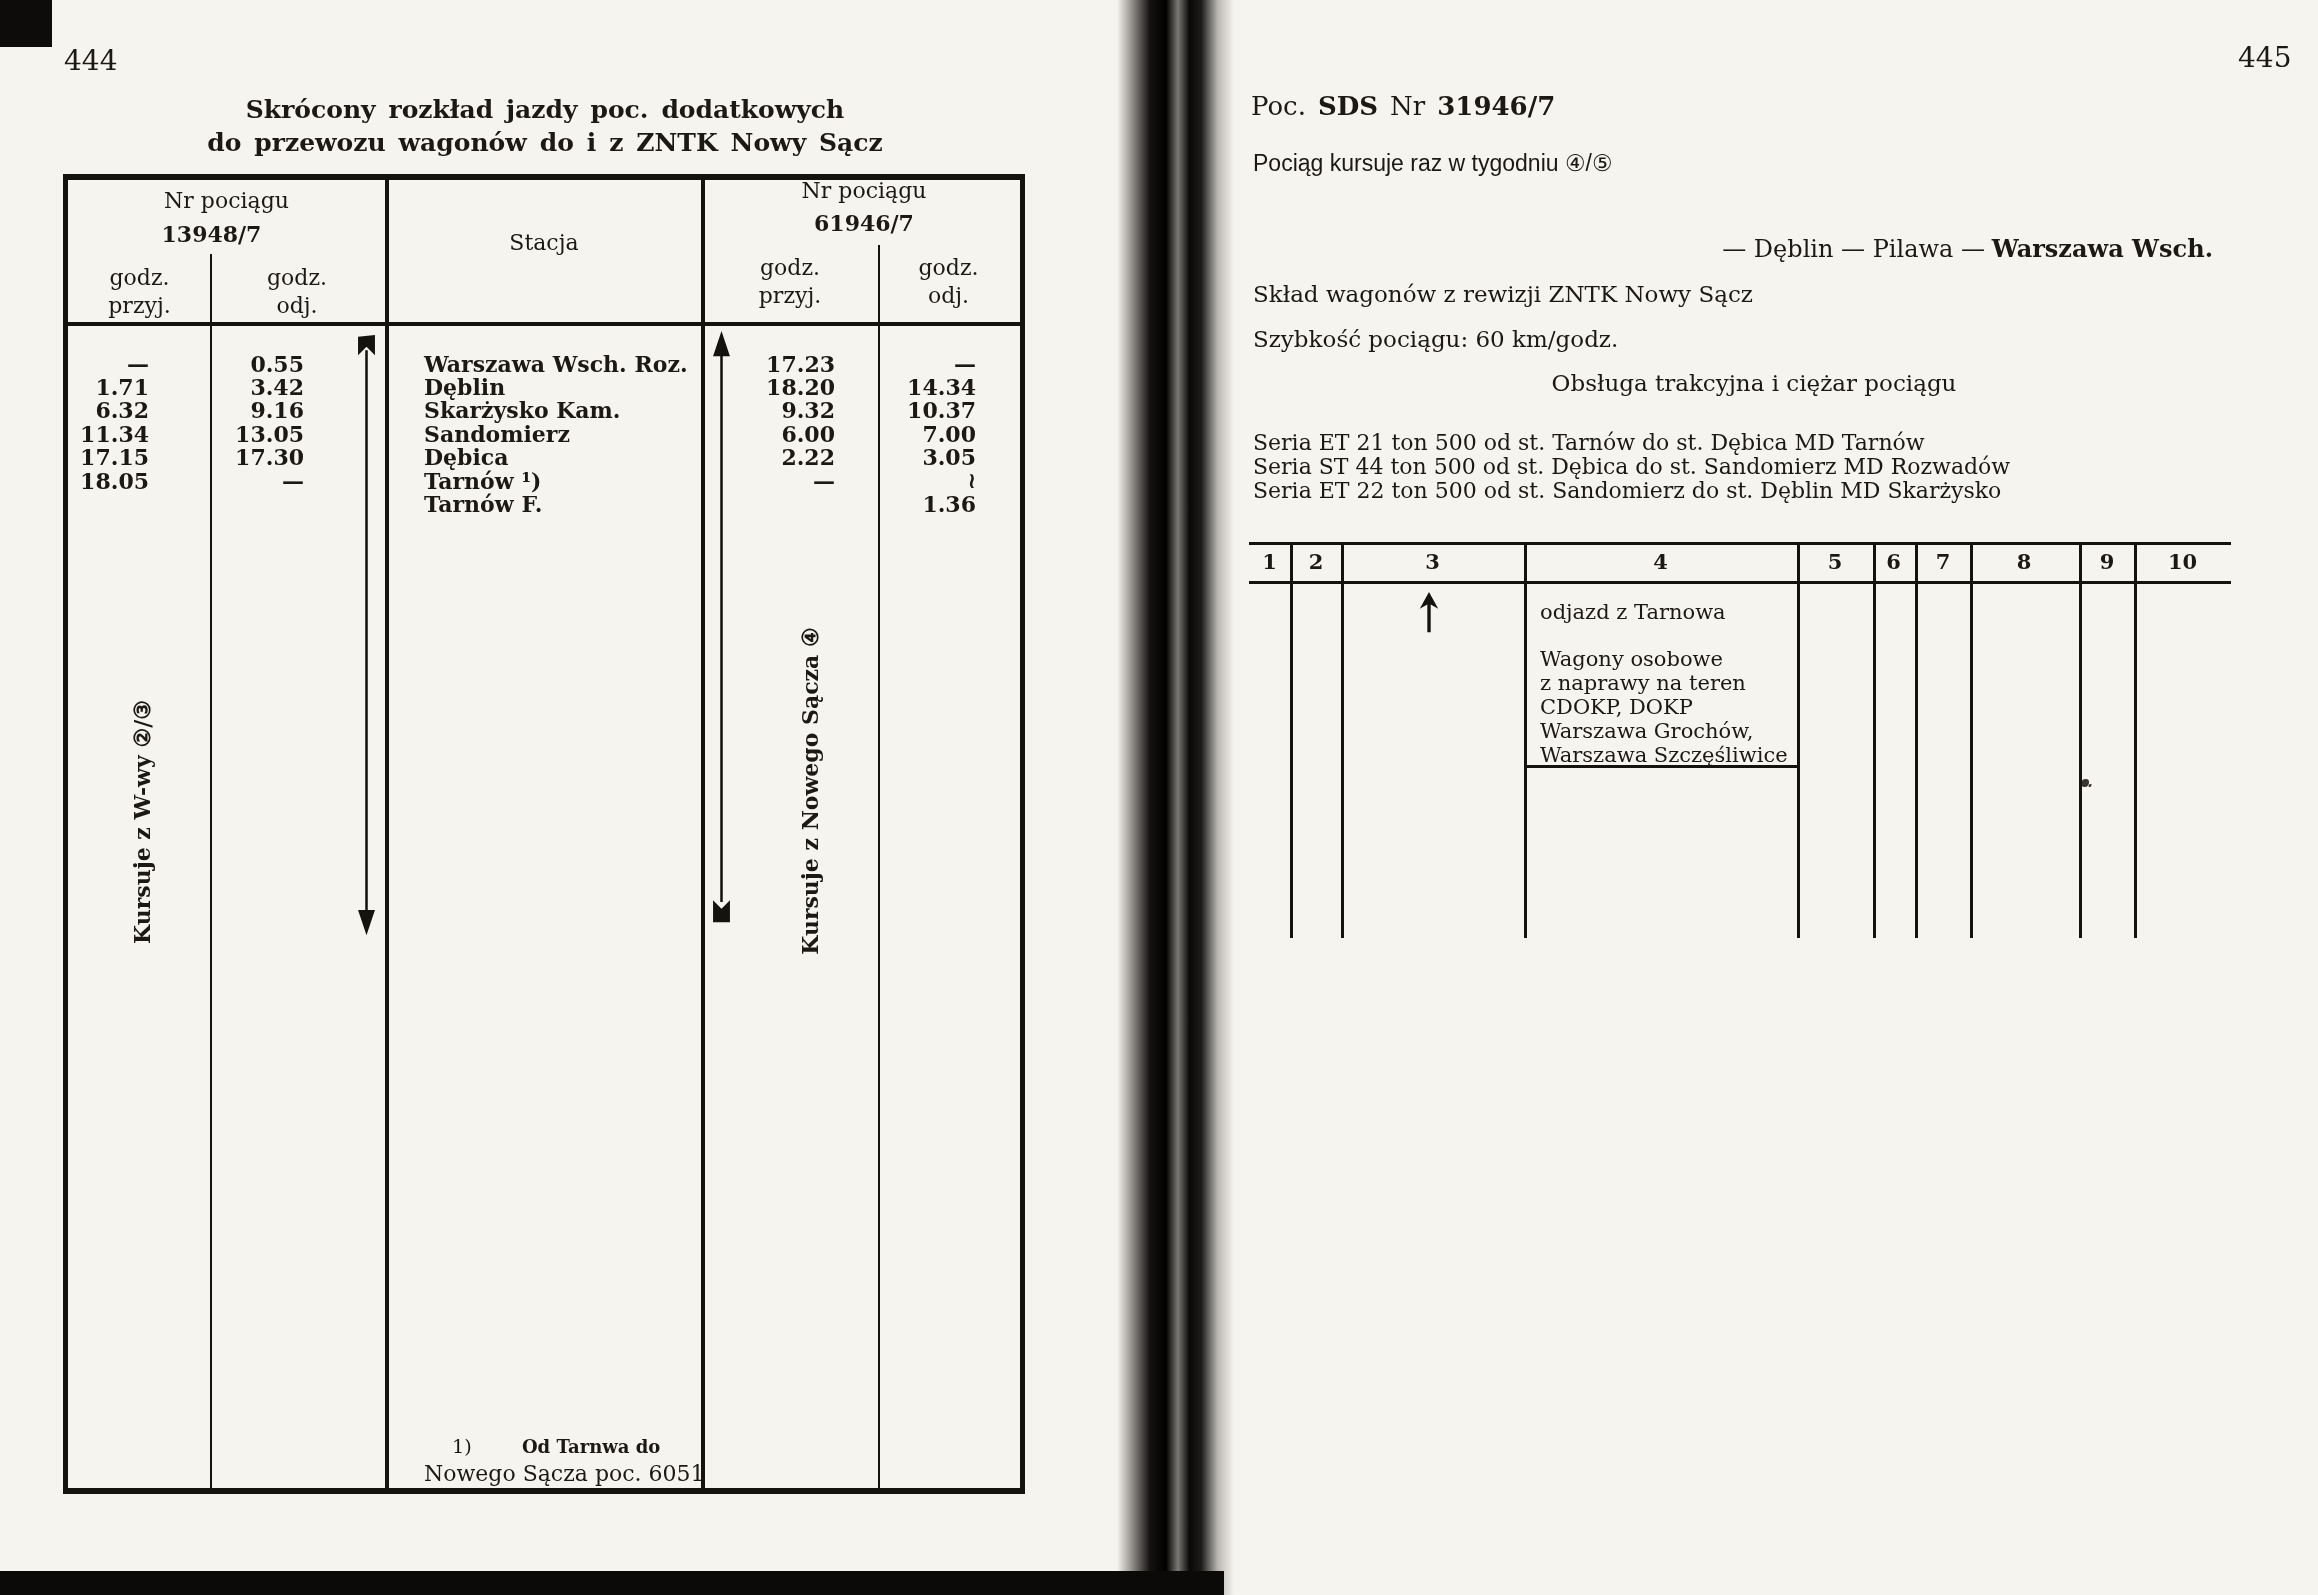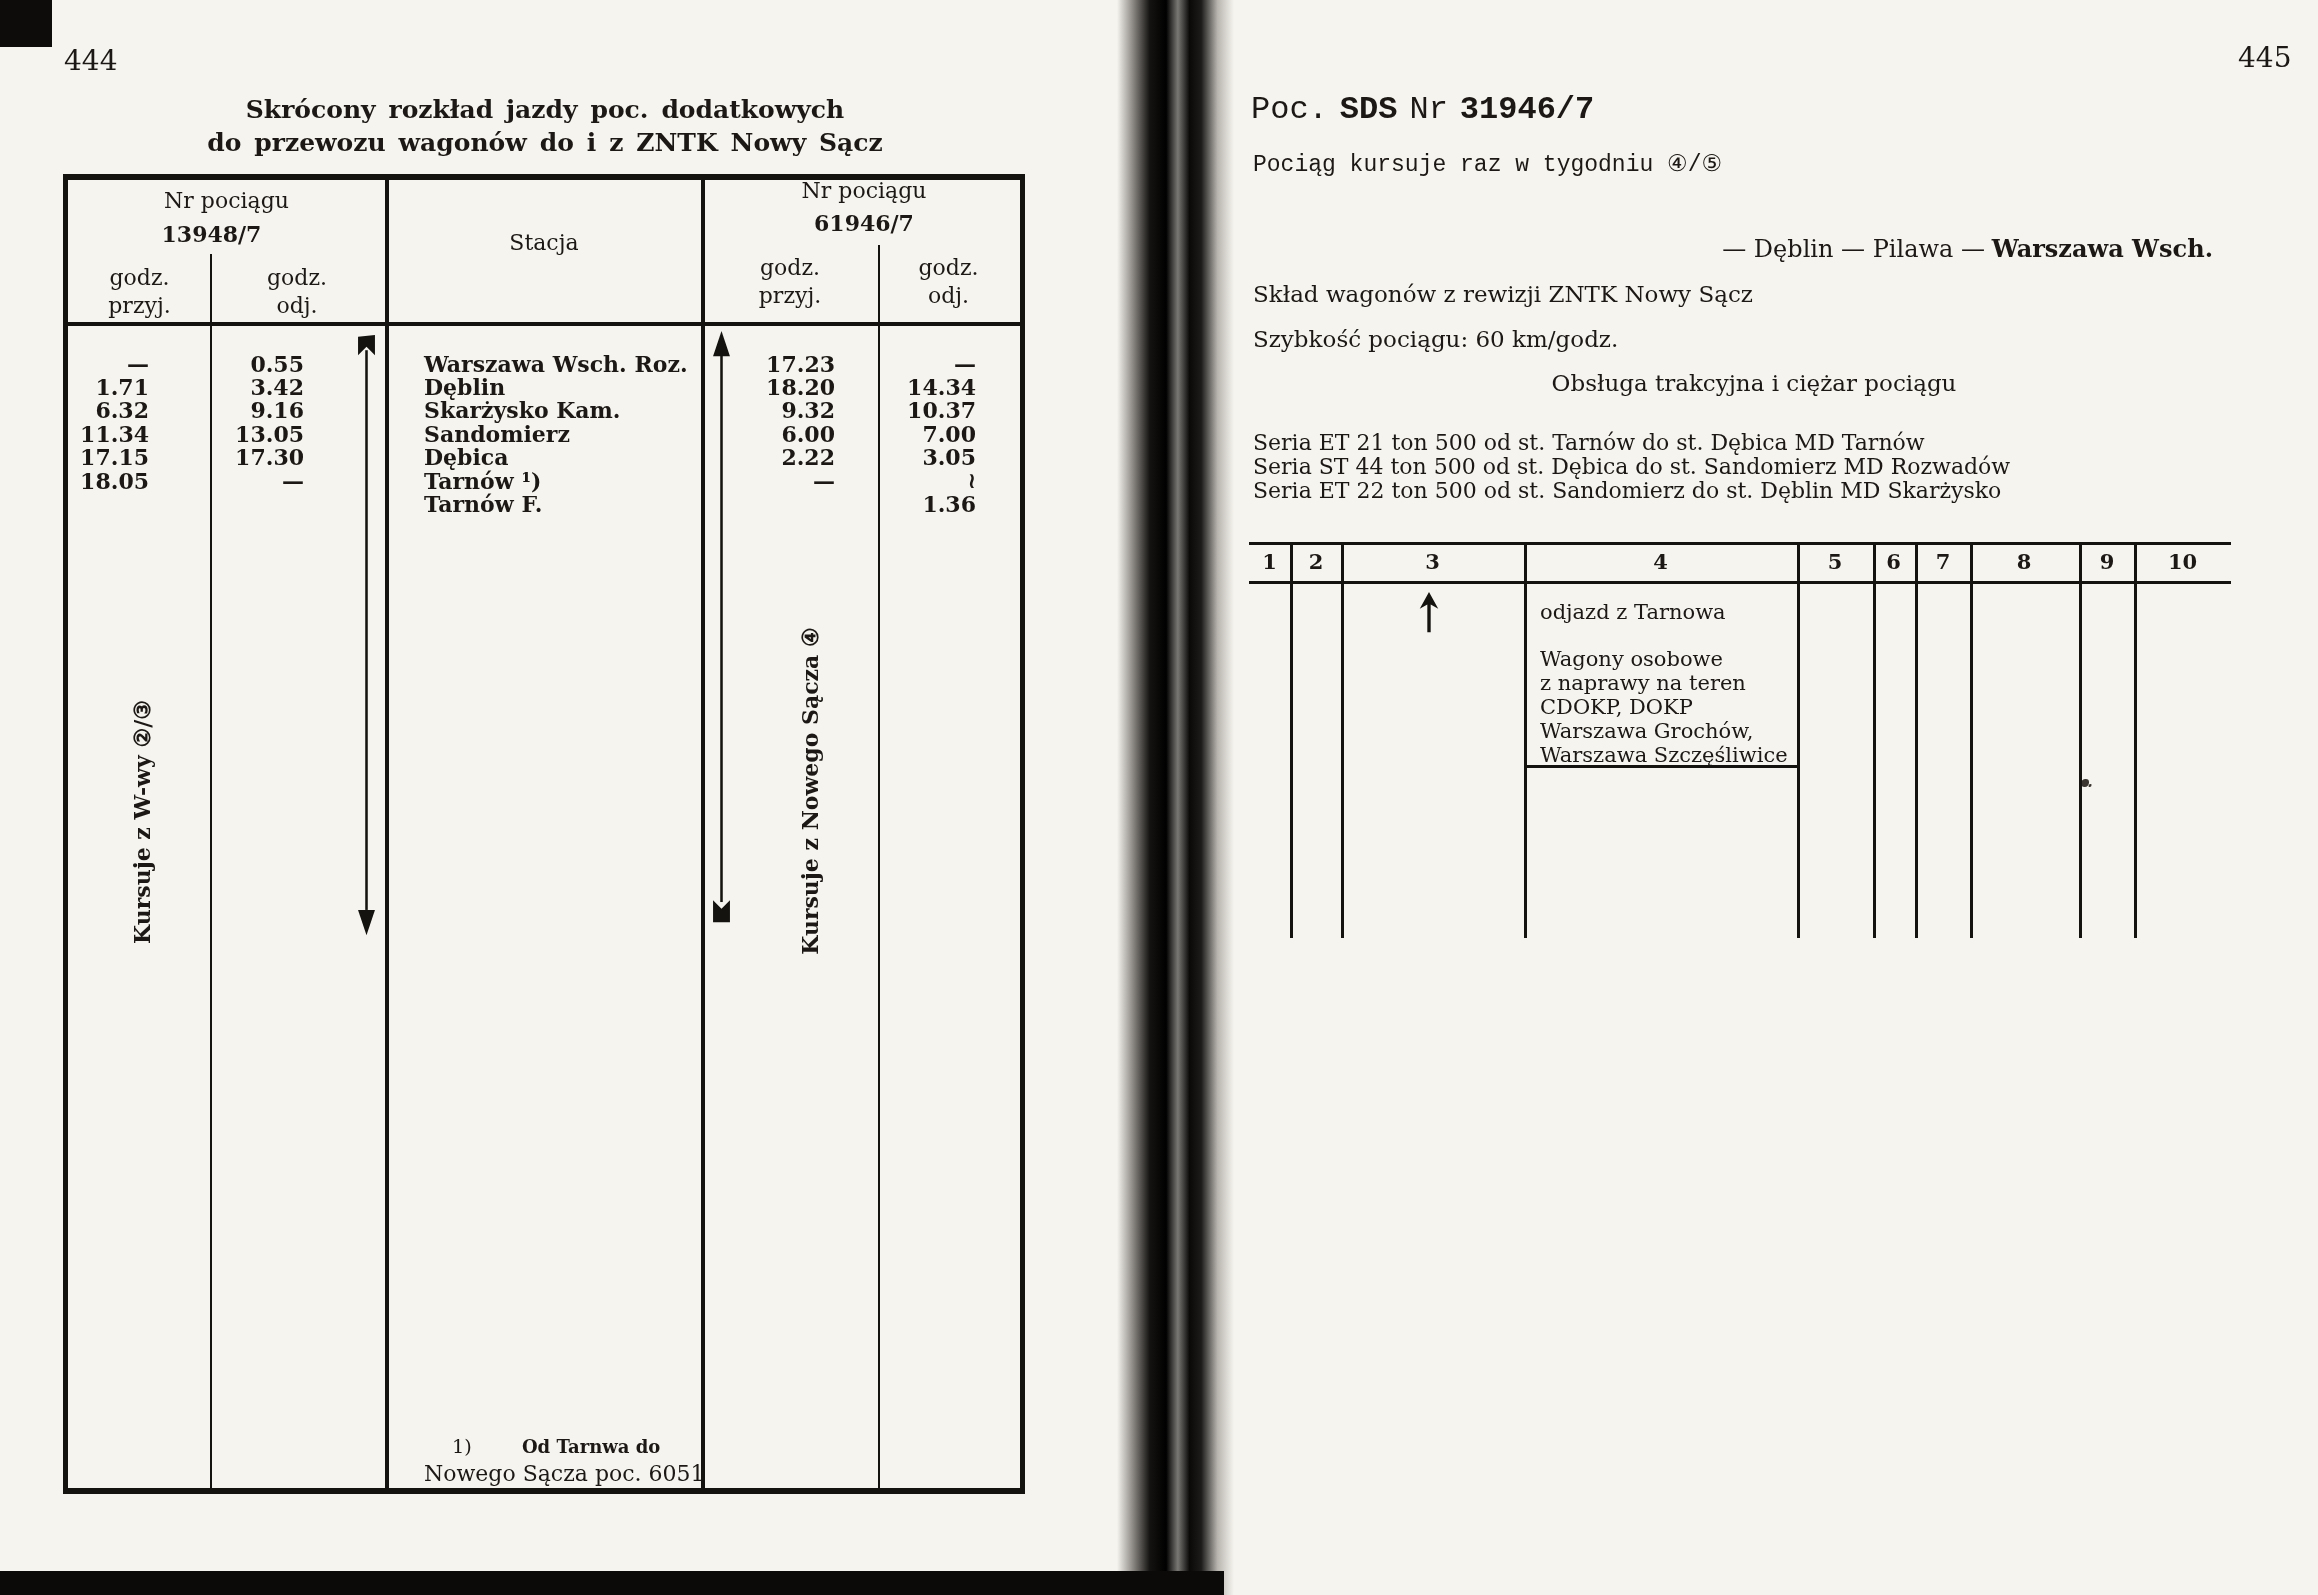--- a/index.html
+++ b/index.html
@@ -31,21 +31,21 @@
   .c2{left:203px;width:101px;text-align:right;}
   .c3{left:424px;width:287px;text-align:left;}
   .c4{left:729px;width:106px;text-align:right;}
   .c5{left:872px;width:104px;text-align:right;}
   .squig{padding-right:13.5px;font-weight:bold;font-family:"DejaVu Sans",sans-serif;}
   .vnote{font-size:22px;font-weight:bold;white-space:nowrap;transform:translate(-50%,-50%) rotate(-90deg);}
   .foot1{font-size:19.4px;}
   .foot1 .fb{font-weight:bold;font-size:18px;margin-left:50px;}
   .foot2{font-size:22px;}
   
-  .r-head{font-size:32px;font-family:Liberation Mono, monospace;}
+  .r-head{font-size:26px;}
   .r-head .sp{margin-right:12px;}
   .r-body{font-size:23px;}
   .rel{font-size:24px;}
   .rel .sp{margin-right:6.8px;}
   .seria{font-size:22px;line-height:24px;white-space:nowrap;}
   .gridnum{font-size:21px;font-weight:bold;line-height:32px;}
   .col4line{font-size:21px;line-height:24px;white-space:nowrap;}
   .circ{font-family:"DejaVu Sans",sans-serif;}
 </style>
 </head>
@@ -160,21 +160,21 @@
     <span>1)</span><span class="fb">Od Tarnwa do</span>
   </div>
   <div class="abs foot2 nw" style="left:424px;top:1461px;">Nowego Sącza poc. 6051</div>
 
   <div class="abs pgnum" style="left:2238px;top:41px;">445</div>
 
   <div class="abs r-head nw" style="left:1251px;top:91px;">
     <span class="sp">Poc.</span><span class="sp b">SDS</span><span class="sp">Nr</span><span class="b">31946/7</span>
   </div>
 
-  <div class="abs r-body nw circ" style="left:1253px;top:150px;font-family:Liberation Mono, monospace;text-align:right;">Pociąg kursuje raz w tygodniu ④/⑤</div>
+  <div class="abs r-body nw circ" style="left:1253px;top:150px;font-family:Liberation Sans, sans-serif;text-align:right;">Pociąg kursuje raz w tygodniu ④/⑤</div>
 
   <div class="abs rel nw rt" style="left:1606px;top:234px;width:607px;">
     <span class="sp">— Dęblin — Pilawa —</span><span class="b">Warszawa Wsch.</span>
   </div>
 
   <div class="abs r-body nw" style="left:1253px;top:281px;">Skład wagonów z rewizji ZNTK Nowy Sącz</div>
   <div class="abs r-body nw" style="left:1253px;top:326px;">Szybkość pociągu: 60 km/godz.</div>
   <div class="abs r-body nw ctr" style="left:1437px;top:370px;width:634px;">Obsługa trakcyjna i ciężar pociągu</div>
 
   <div class="abs" style="left:1253px;top:431px;">

